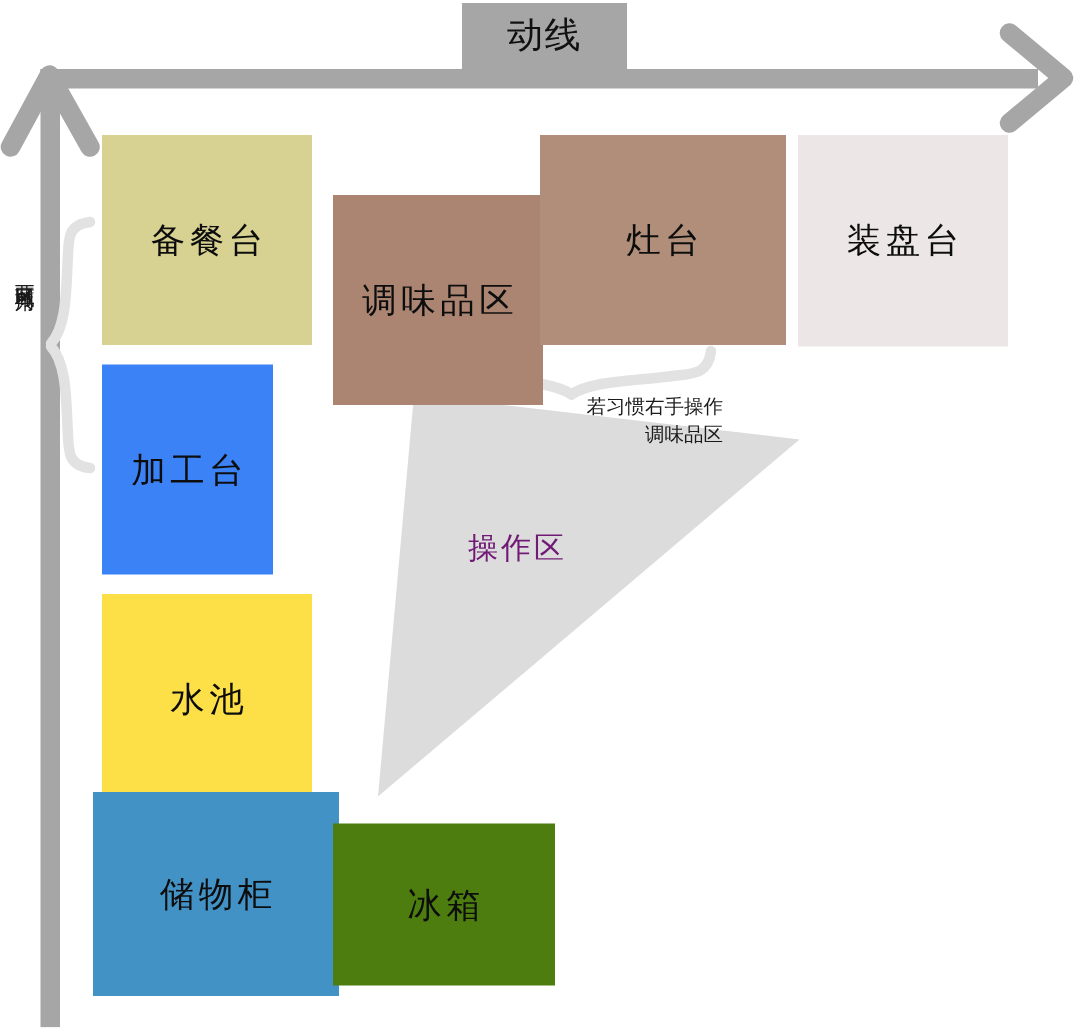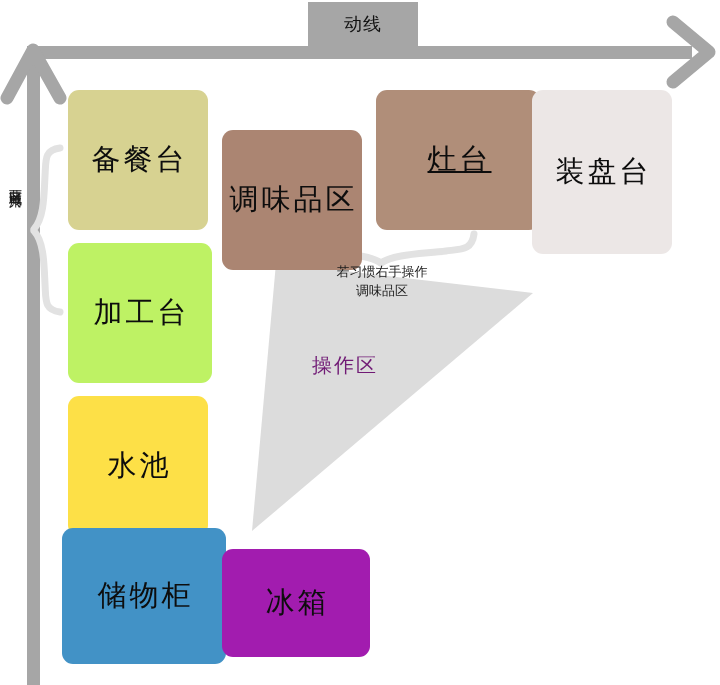--- a/index.html
+++ b/index.html
@@ -23,64 +23,63 @@
     top: 2px;
     width: 110px;
     height: 44px;
     background: #a6a6a6;
     display: flex;
     align-items: center;
     justify-content: center;
   }
   .flow-title-box .flow-title-text {
     font-family: Liberation Sans, sans-serif;
-    font-size: 18px;
+    font-size: 24px;
     color: #111111;
     letter-spacing: 1px;
     line-height: 1;
     text-align: center;
   }
   .arrow-svg {
     position: absolute;
     left: 0;
     top: 0;
     width: 720px;
     height: 685px;
     pointer-events: none;
   }
   .block {
     position: absolute;
     box-sizing: border-box;
     display: flex;
     align-items: center;
     justify-content: center;
     font-family: "DejaVu Serif", serif;
-    font-size: 29px;
+    font-size: 23px;
     color: #0d0d0d;
     letter-spacing: 3px;
     text-indent: 3px;
-    border-radius: 11px;
   }
   .zone-label {
     position: absolute;
     font-family: "DejaVu Sans", sans-serif;
     color: #701a75;
   }
   .op-zone-label {
     font-size: 20px;
     letter-spacing: 2px;
     left: 312px;
     top: 352px;
   }
   .swap-note {
     position: absolute;
     left: 282px;
     top: 262px;
     width: 200px;
-    text-align: center;
+    text-align: right;
     font-family: "DejaVu Sans", sans-serif;
     font-size: 13px;
     line-height: 19px;
     color: #1a1a1a;
   }
   .share-note {
     position: absolute;
     left: 2px;
     top: 180px;
     width: 22px;
@@ -126,41 +125,41 @@
   </div>
 
   <div class="block" style="left:68px; top:90px; width:140px; height:140px; background:#d7d291;">
     <span>备餐台</span>
   </div>
 
   <div class="block" style="left:222px; top:90px; width:140px; height:140px; background:#ab8572;margin-top:40px;">
     <span>调味品区</span>
   </div>
 
-  <div class="block" style="left:376px; top:90px; width:164px; height:140px; background:#b08e79;text-decoration:underline;">
+  <div class="block" style="left:360px; top:90px; width:164px; height:140px; background:#b08e79;">
     <span>灶台</span>
   </div>
 
-  <div class="block" style="left:532px; top:90px; width:140px; height:164px; background:#ece7e6;">
+  <div class="block" style="left:532px; top:90px; width:140px; height:141px; background:#ece7e6;">
     <span>装盘台</span>
   </div>
 
-  <div class="block" style="left:68px; top:243px; width:144px; height:140px; background:#bef264;">
+  <div class="block" style="left:68px; top:243px; width:114px; height:140px; background:#3b82f6;">
     <span>加工台</span>
   </div>
 
   <div class="block" style="left:68px; top:396px; width:140px; height:140px; background:#fde047;">
     <span>水池</span>
   </div>
 
   <div class="block" style="left:62px; top:528px; width:164px; height:136px; background:#4292c6;">
     <span>储物柜</span>
   </div>
 
-  <div class="block" style="left:222px; top:549px; width:148px; height:108px; background:#a21caf;">
+  <div class="block" style="left:222px; top:549px; width:148px; height:108px; background:#4d7c0f;">
     <span>冰箱</span>
   </div>
 
   <div class="zone-label op-zone-label">操作区</div>
 
   <div class="swap-note">
     <div>若习惯右手操作</div>
     <div>调味品区</div>
   </div>
 

